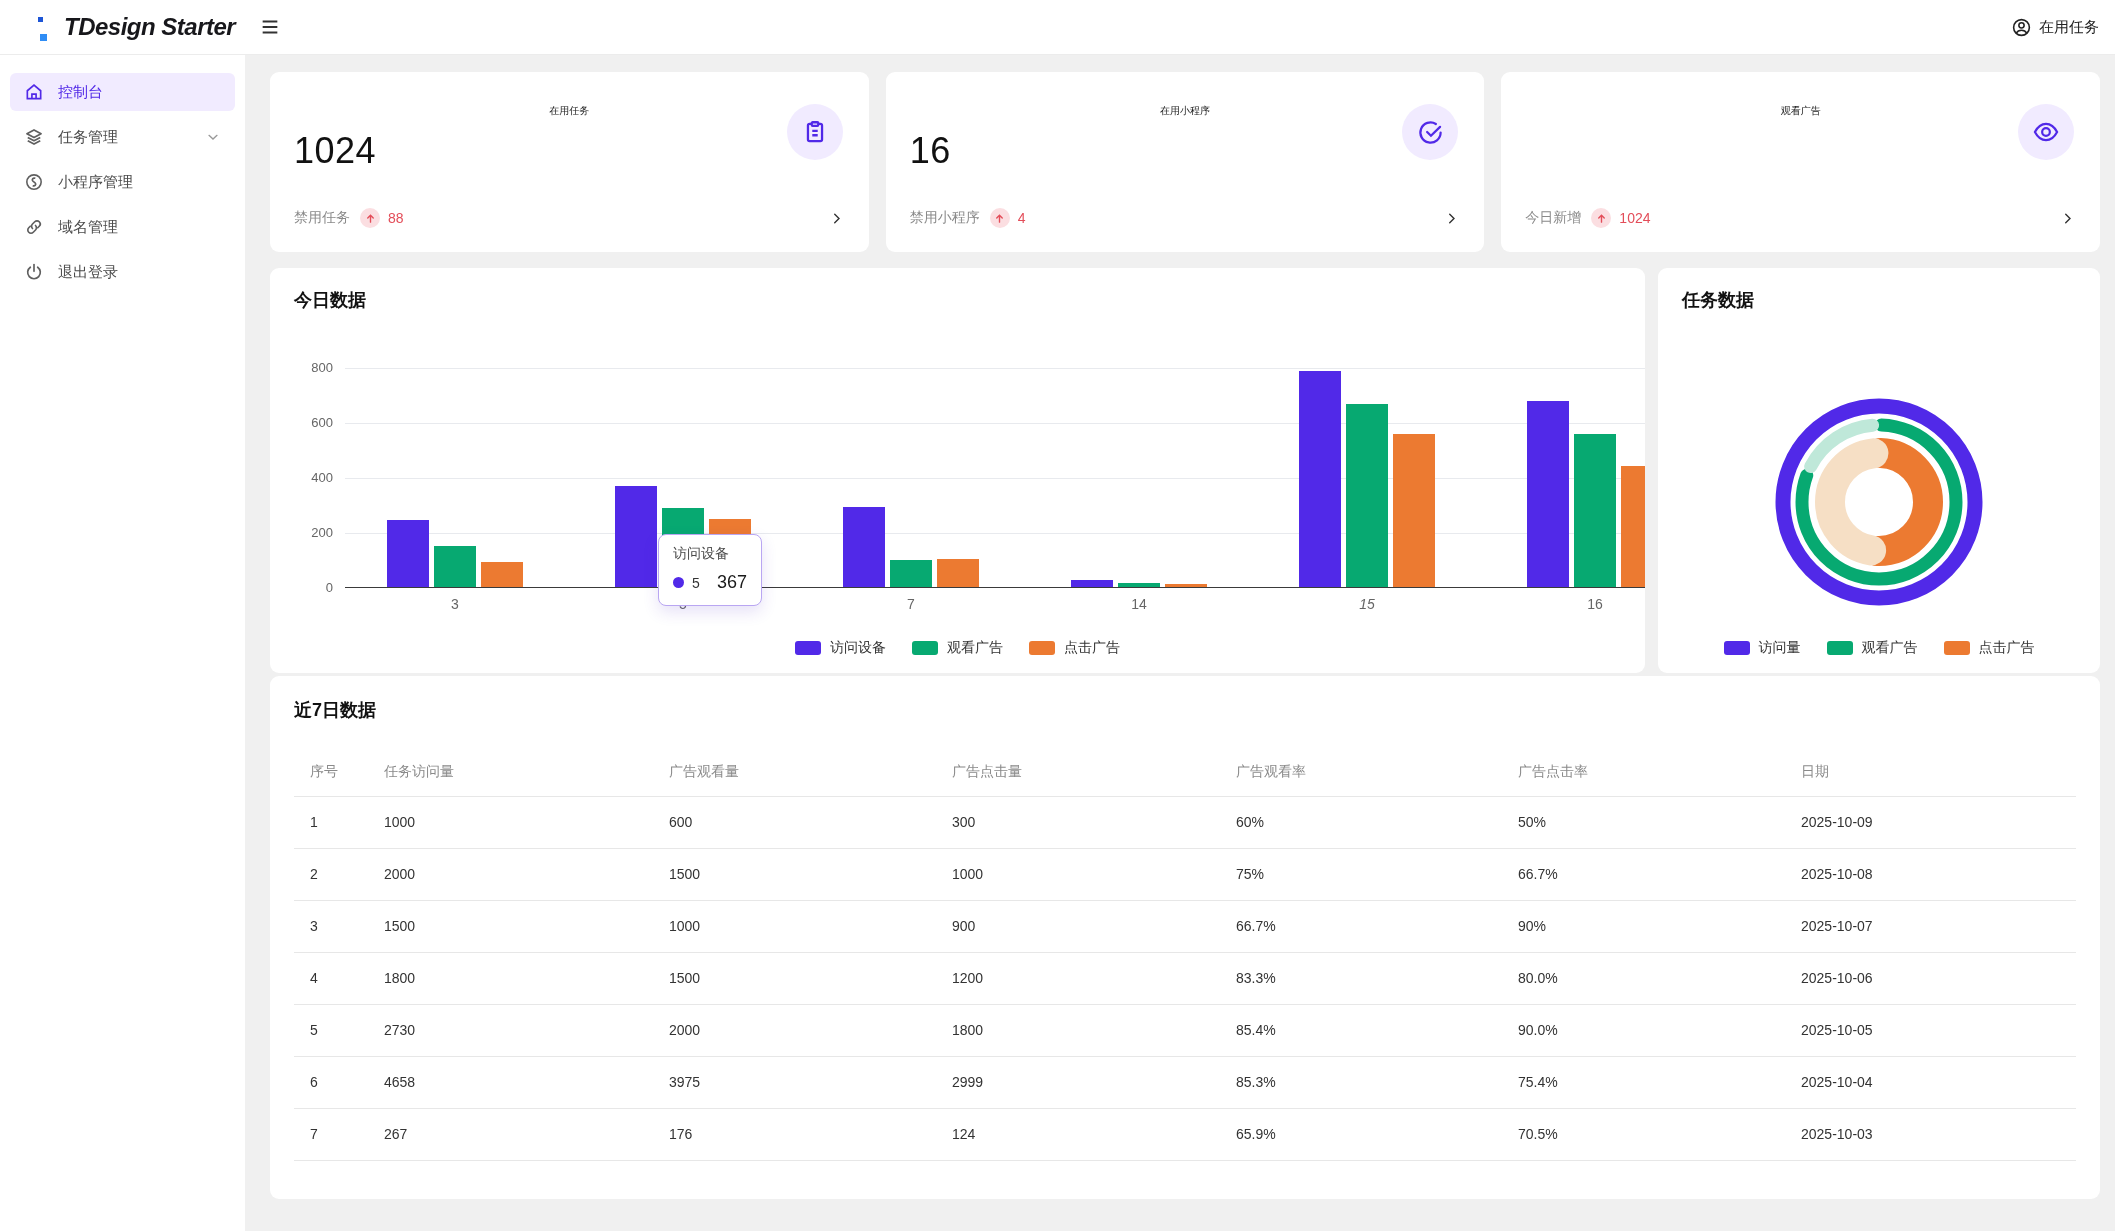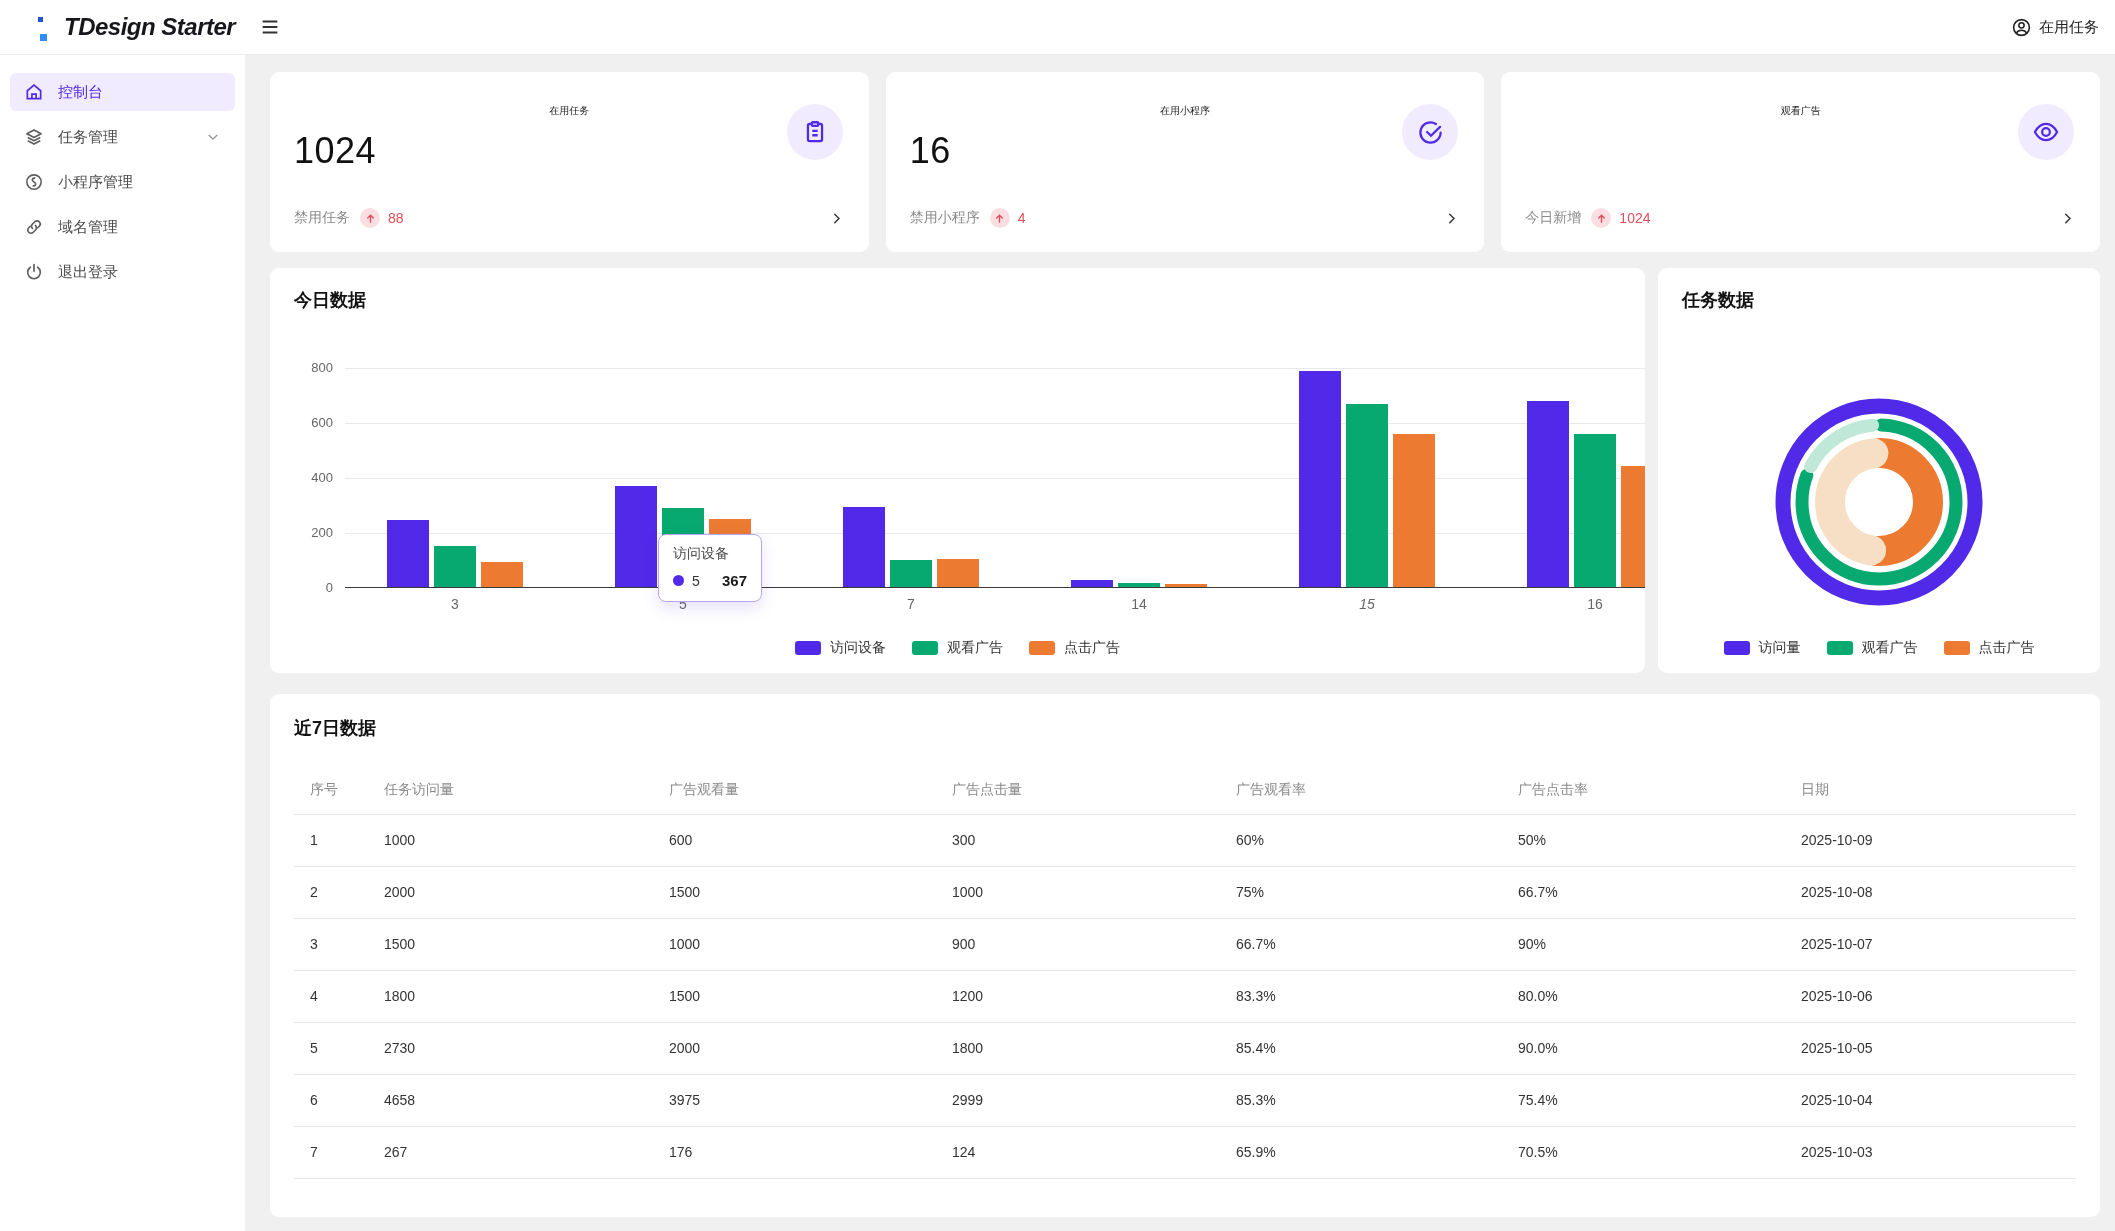--- a/index.html
+++ b/index.html
@@ -61,26 +61,26 @@
   .legend-item { display:flex; align-items:center; gap:9px; cursor:pointer; }
   .legend-swatch { width:26px; height:14px; border-radius:3px; }
   .legend-label { font-size:14px; color:#333; }
 
   .tooltip { position:absolute; left:388px; top:266px; width:104px; background:#fff; border:1px solid #b9a6f2;
              border-radius:8px; box-shadow:0 6px 16px rgba(80,40,200,.14); padding:10px 14px 12px; z-index:5; }
   .tt-title { font-size:14px; color:#4b4b4b; }
   .tt-row { display:flex; align-items:center; margin-top:9px; }
   .tt-dot { width:11px; height:11px; border-radius:50%; background:#5129e8; }
   .tt-label { font-size:14px; color:#333; margin-left:8px; }
-  .tt-value { font-size:15px; font-weight:700; color:#1a1a1a; margin-left:auto; }
+  .tt-value { font-size:18px; font-weight:400; color:#1a1a1a; margin-left:auto; }
 
   .donut-wrap { position:absolute; left:50%; top:128px; transform:translateX(-50%); }
 
   
-  .table-card { margin-top:21px; height:523px; position:relative;padding-left:14px; }
+  .table-card { margin-top:3px; height:523px; position:relative;padding-left:14px; }
   .table-title { position:absolute; left:24px; top:22px; font-size:18px; font-weight:700; color:#121212; }
   table.data { position:absolute; left:24px; top:72px; width:1782px; border-collapse:collapse; table-layout:fixed; }
   table.data th { font-weight:400; font-size:14px; color:#8a8a8a; text-align:left; height:48px;
                   border-bottom:1px solid #e7e7e7; padding-left:0; }
   table.data td { font-size:14px; color:#333; height:52px; border-bottom:1px solid #e7e7e7; }
   table.data th:first-child, table.data td:first-child { padding-left:16px; }
 </style>
 </head>
 <body>
 

